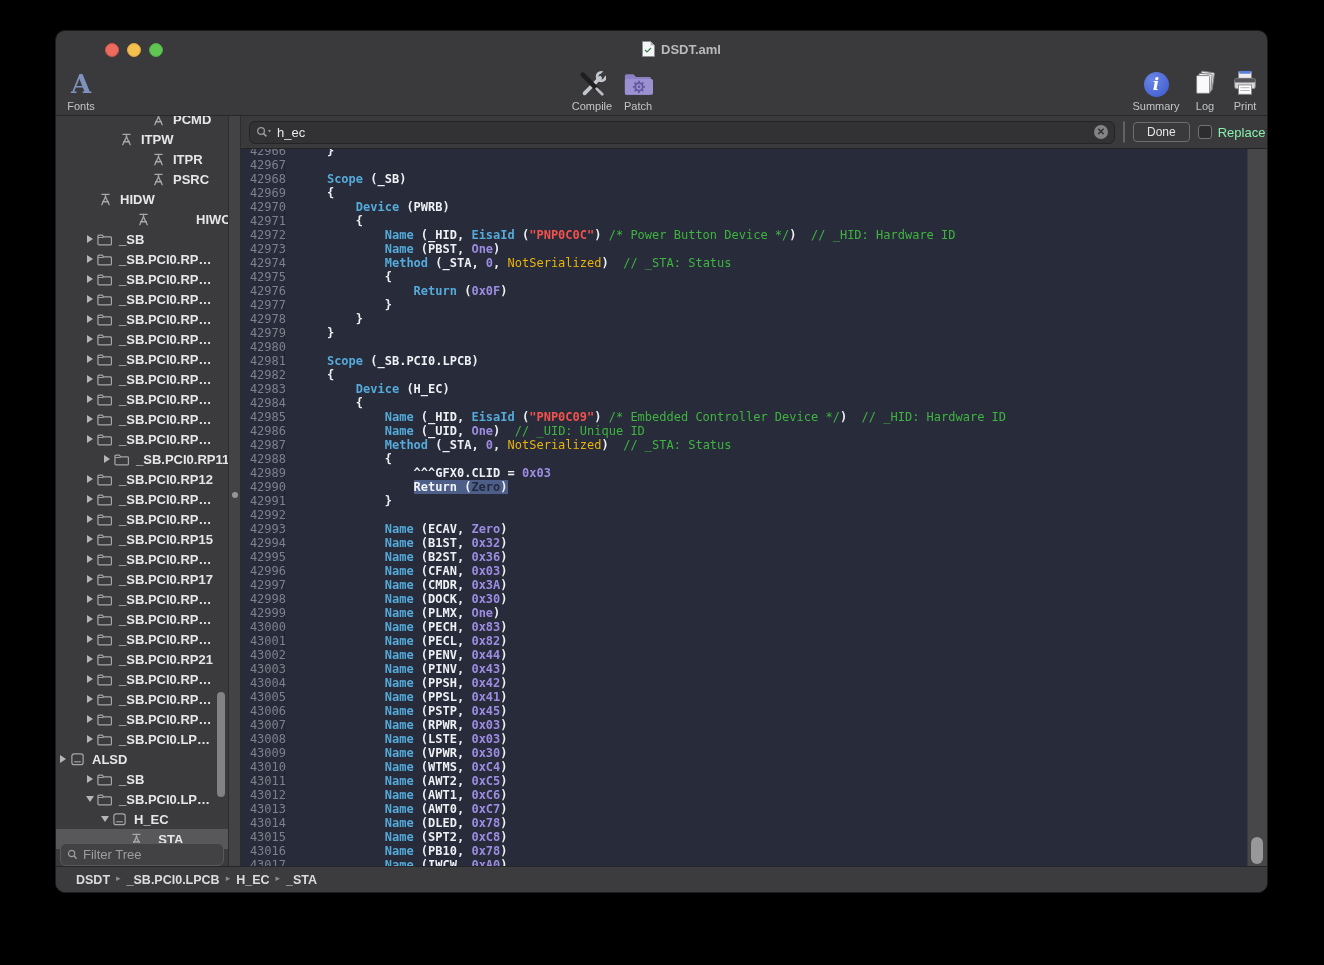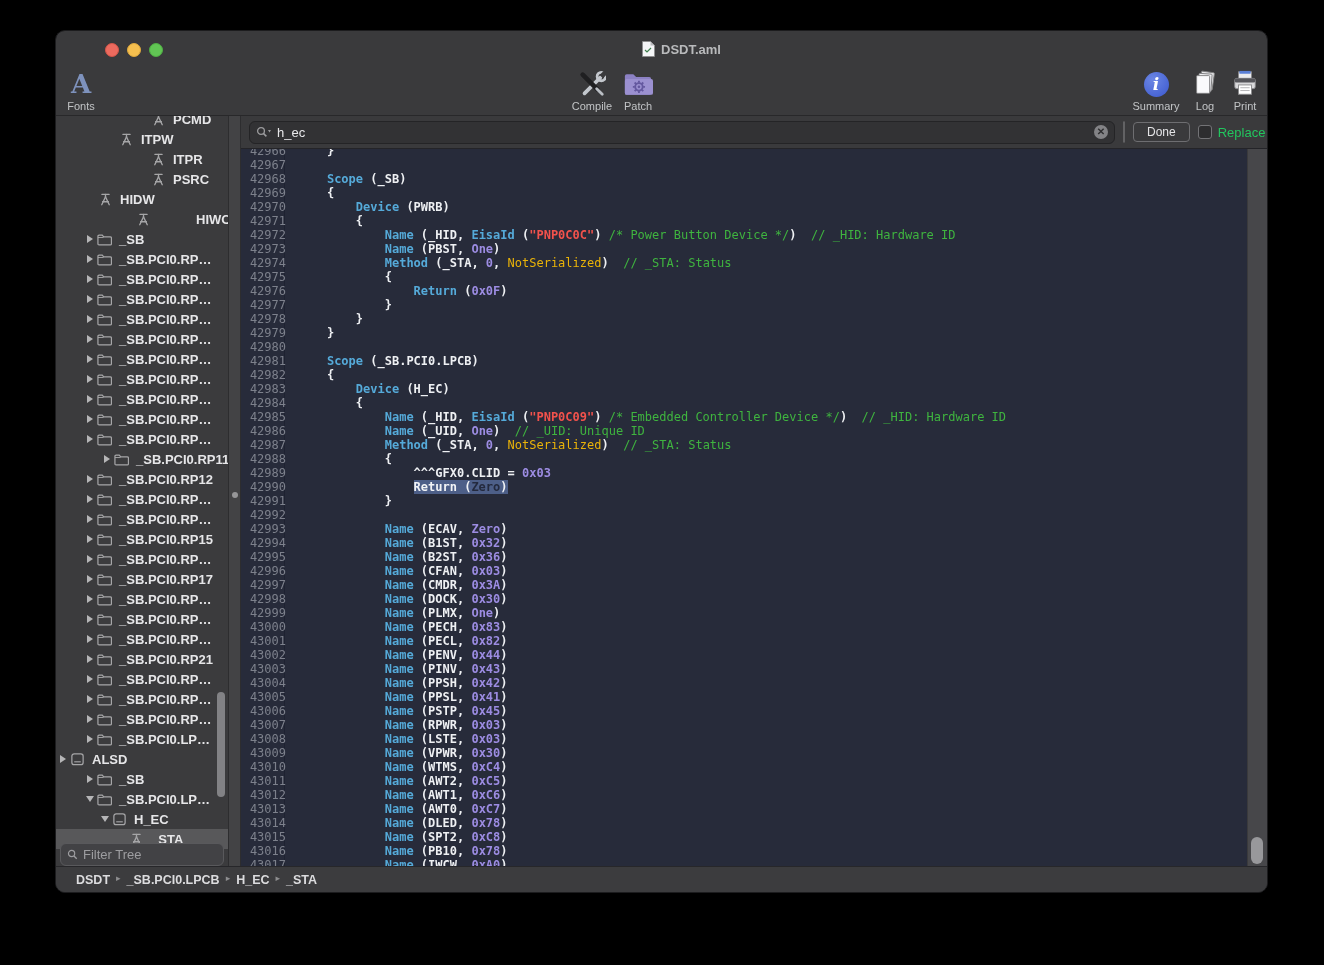--- a/index.html
+++ b/index.html
@@ -31,21 +31,21 @@
     display:flex;align-items:center;padding:0 6px;color:#e8e8ea;font-size:13px;gap:5px;}
   .searchfield .q{flex:1;}
   .mag{display:flex;align-items:center;color:#9b9b9d;}
   .clearbtn{width:14px;height:14px;border-radius:50%;background:#838386;color:#2e2e30;font-size:10px;line-height:14px;
     text-align:center;font-weight:700;}
   .seg{display:flex;border:1px solid #626264;border-radius:6px;height:20px;overflow:hidden;}
   .seg button{background:transparent;border:none;color:#d6d6d8;width:22px;font-size:12px;padding:0;line-height:20px;}
   .seg button:first-child{border-right:1px solid #626264;}
   .donebtn{height:20px;border:1px solid #6e6e71;border-radius:4px;background:transparent;color:#e4e4e6;
     font-size:12px;padding:0 13px;line-height:18px;}
-  .replace{display:flex;align-items:center;gap:6px;color:#22c55e;font-size:13px;}
+  .replace{display:flex;align-items:center;gap:6px;color:#86efac;font-size:13px;}
   .checkbox{width:14px;height:14px;border-radius:3px;background:#2d2d2f;border:1px solid #737376;box-sizing:border-box;}
   
   .sidepane{position:relative;width:172px;flex:0 0 172px;background:#3b3b3d;overflow:hidden;}
   .tree{position:absolute;left:0;top:-7px;right:0;}
   .tree-row{height:20px;display:flex;align-items:center;color:#e6e6e8;font-size:13px;font-weight:600;white-space:nowrap;}
   .tree-row.selected{background:#58585a;}
   .disc{width:14px;flex:0 0 14px;display:flex;align-items:center;justify-content:center;}
   .disc.closed::before{content:"";border-left:6px solid #b5b5b7;border-top:4px solid transparent;border-bottom:4px solid transparent;}
   .disc.open::before{content:"";border-top:6px solid #b5b5b7;border-left:4px solid transparent;border-right:4px solid transparent;}
   .ticon{width:17px;flex:0 0 17px;display:flex;align-items:center;margin-right:5px;}

